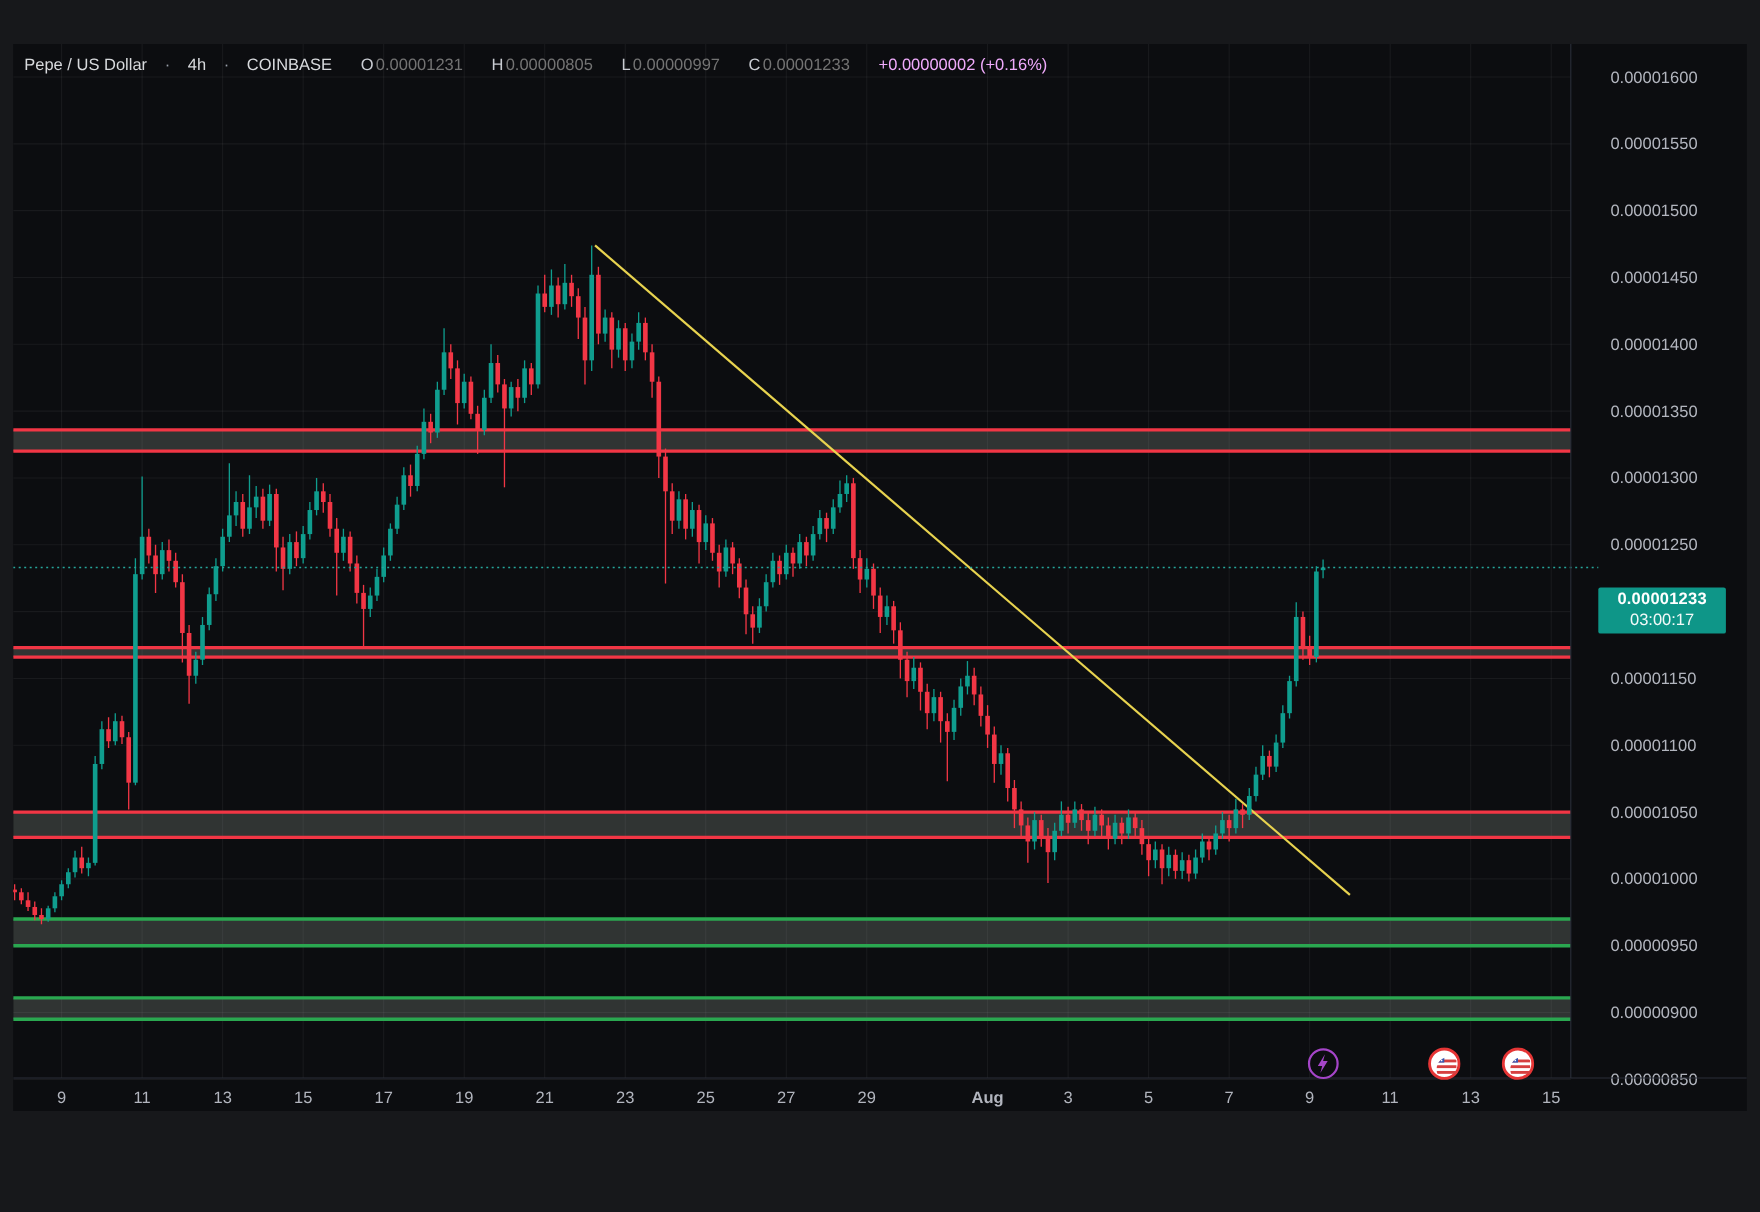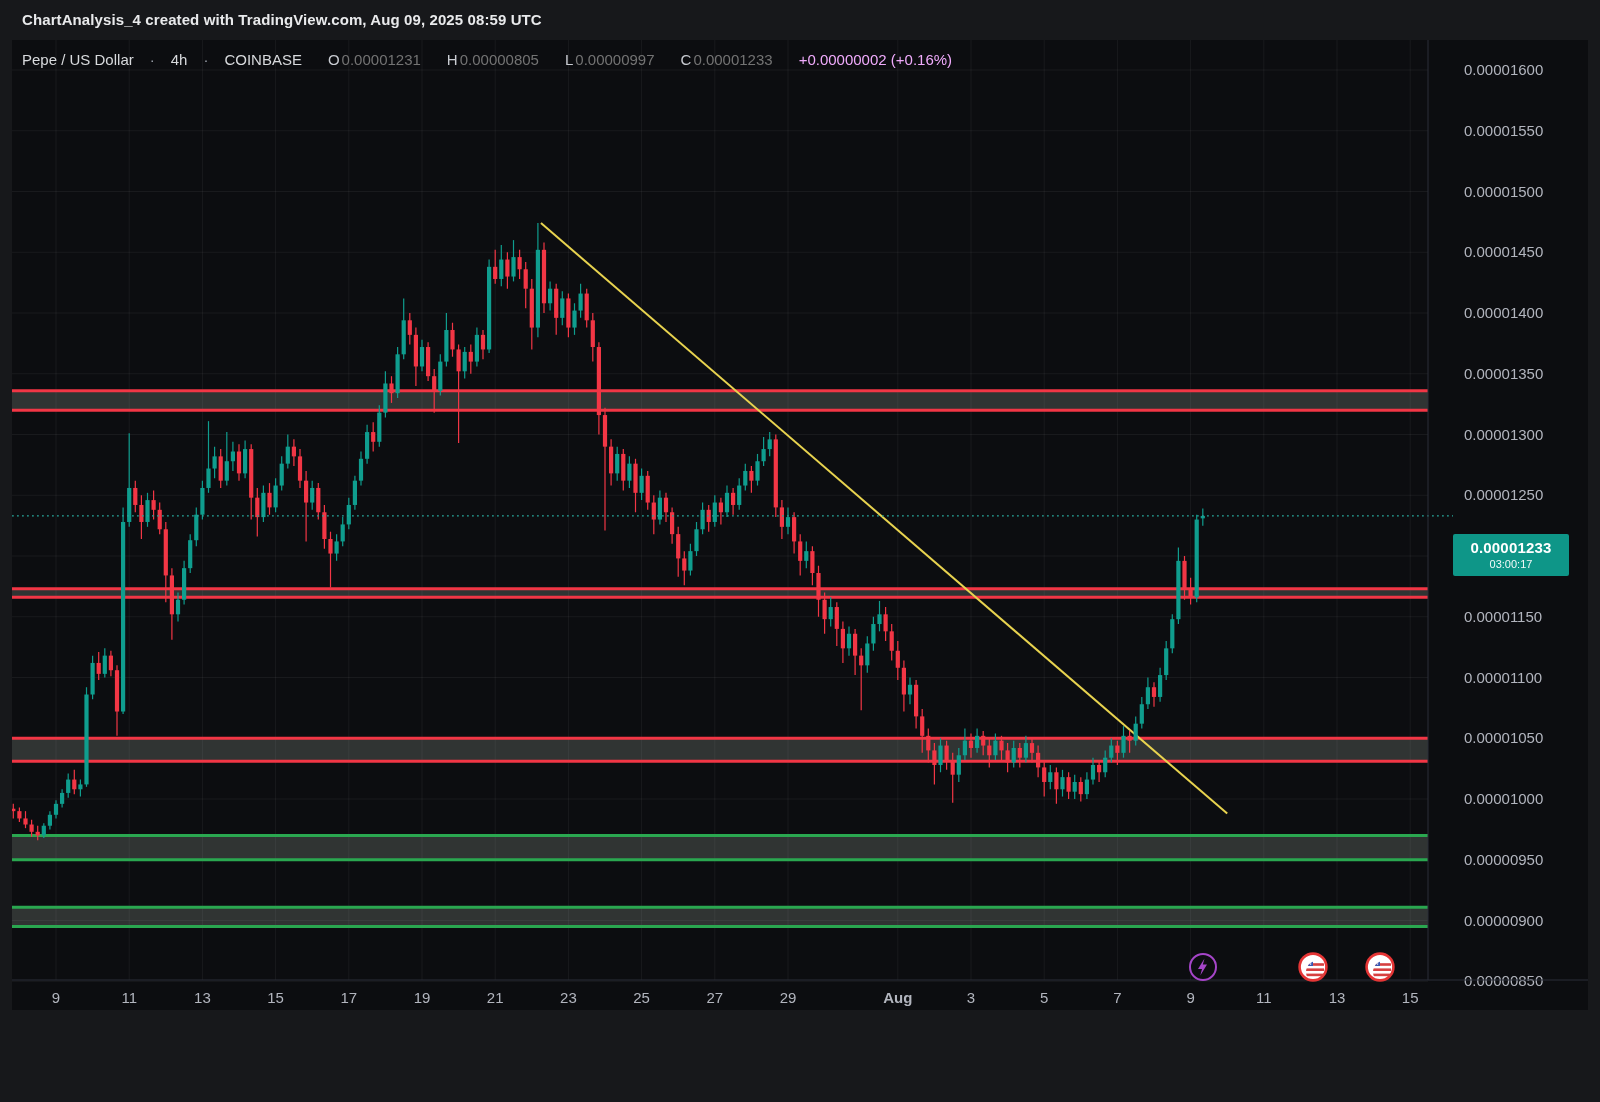--- a/index.html
+++ b/index.html
@@ -15,32 +15,29 @@
   .legend .sep{color:#9aa0aa;}
   .legend .ohlc{display:flex;gap:2px;margin-left:6px;}
   .legend .k{color:#c9ccd2;}
   .legend .v{color:#737373;}
   .legend .pair{margin-left:10px;}
   .legend .chg{color:#f0abfc;margin-left:10px;}
   .price-label{position:absolute;left:1441px;top:494px;width:116px;height:42px;background:#0e9688;
                border-radius:2px;color:#fff;display:flex;flex-direction:column;align-items:center;
                justify-content:center;line-height:1.25;z-index:6;}
   .price-label .p{font-size:15px;font-weight:700;letter-spacing:.2px;}
-  .price-label .t{font-size:11px;font-weight:400;opacity:.95;}
+  .price-label .t{font-size:15px;font-weight:400;opacity:.95;}
   .evt{position:absolute;width:30px;height:30px;z-index:6;}
   .bottombar{position:absolute;left:0;top:1010px;width:1600px;height:92px;background:#17181b;}
 </style>
 </head>
 <body>
 
 <div class="page">
 
-  <div class="topbar">
-    <div class="topbar-title">ChartAnalysis_4 created with TradingView.com, Aug 09, 2025 08:59 UTC</div>
-  </div>
 
   <div class="chart">
     <svg id="plot" width="1576" height="970">
         <g>
           <line x1="0" y1="30" x2="1416" y2="30" stroke="rgba(255,255,255,0.055)" stroke-width="1"></line>
           <line x1="0" y1="90.75" x2="1416" y2="90.75" stroke="rgba(255,255,255,0.055)" stroke-width="1"></line>
           <line x1="0" y1="151.5" x2="1416" y2="151.5" stroke="rgba(255,255,255,0.055)" stroke-width="1"></line>
           <line x1="0" y1="212.25" x2="1416" y2="212.25" stroke="rgba(255,255,255,0.055)" stroke-width="1"></line>
           <line x1="0" y1="273" x2="1416" y2="273" stroke="rgba(255,255,255,0.055)" stroke-width="1"></line>
           <line x1="0" y1="333.75" x2="1416" y2="333.75" stroke="rgba(255,255,255,0.055)" stroke-width="1"></line>

